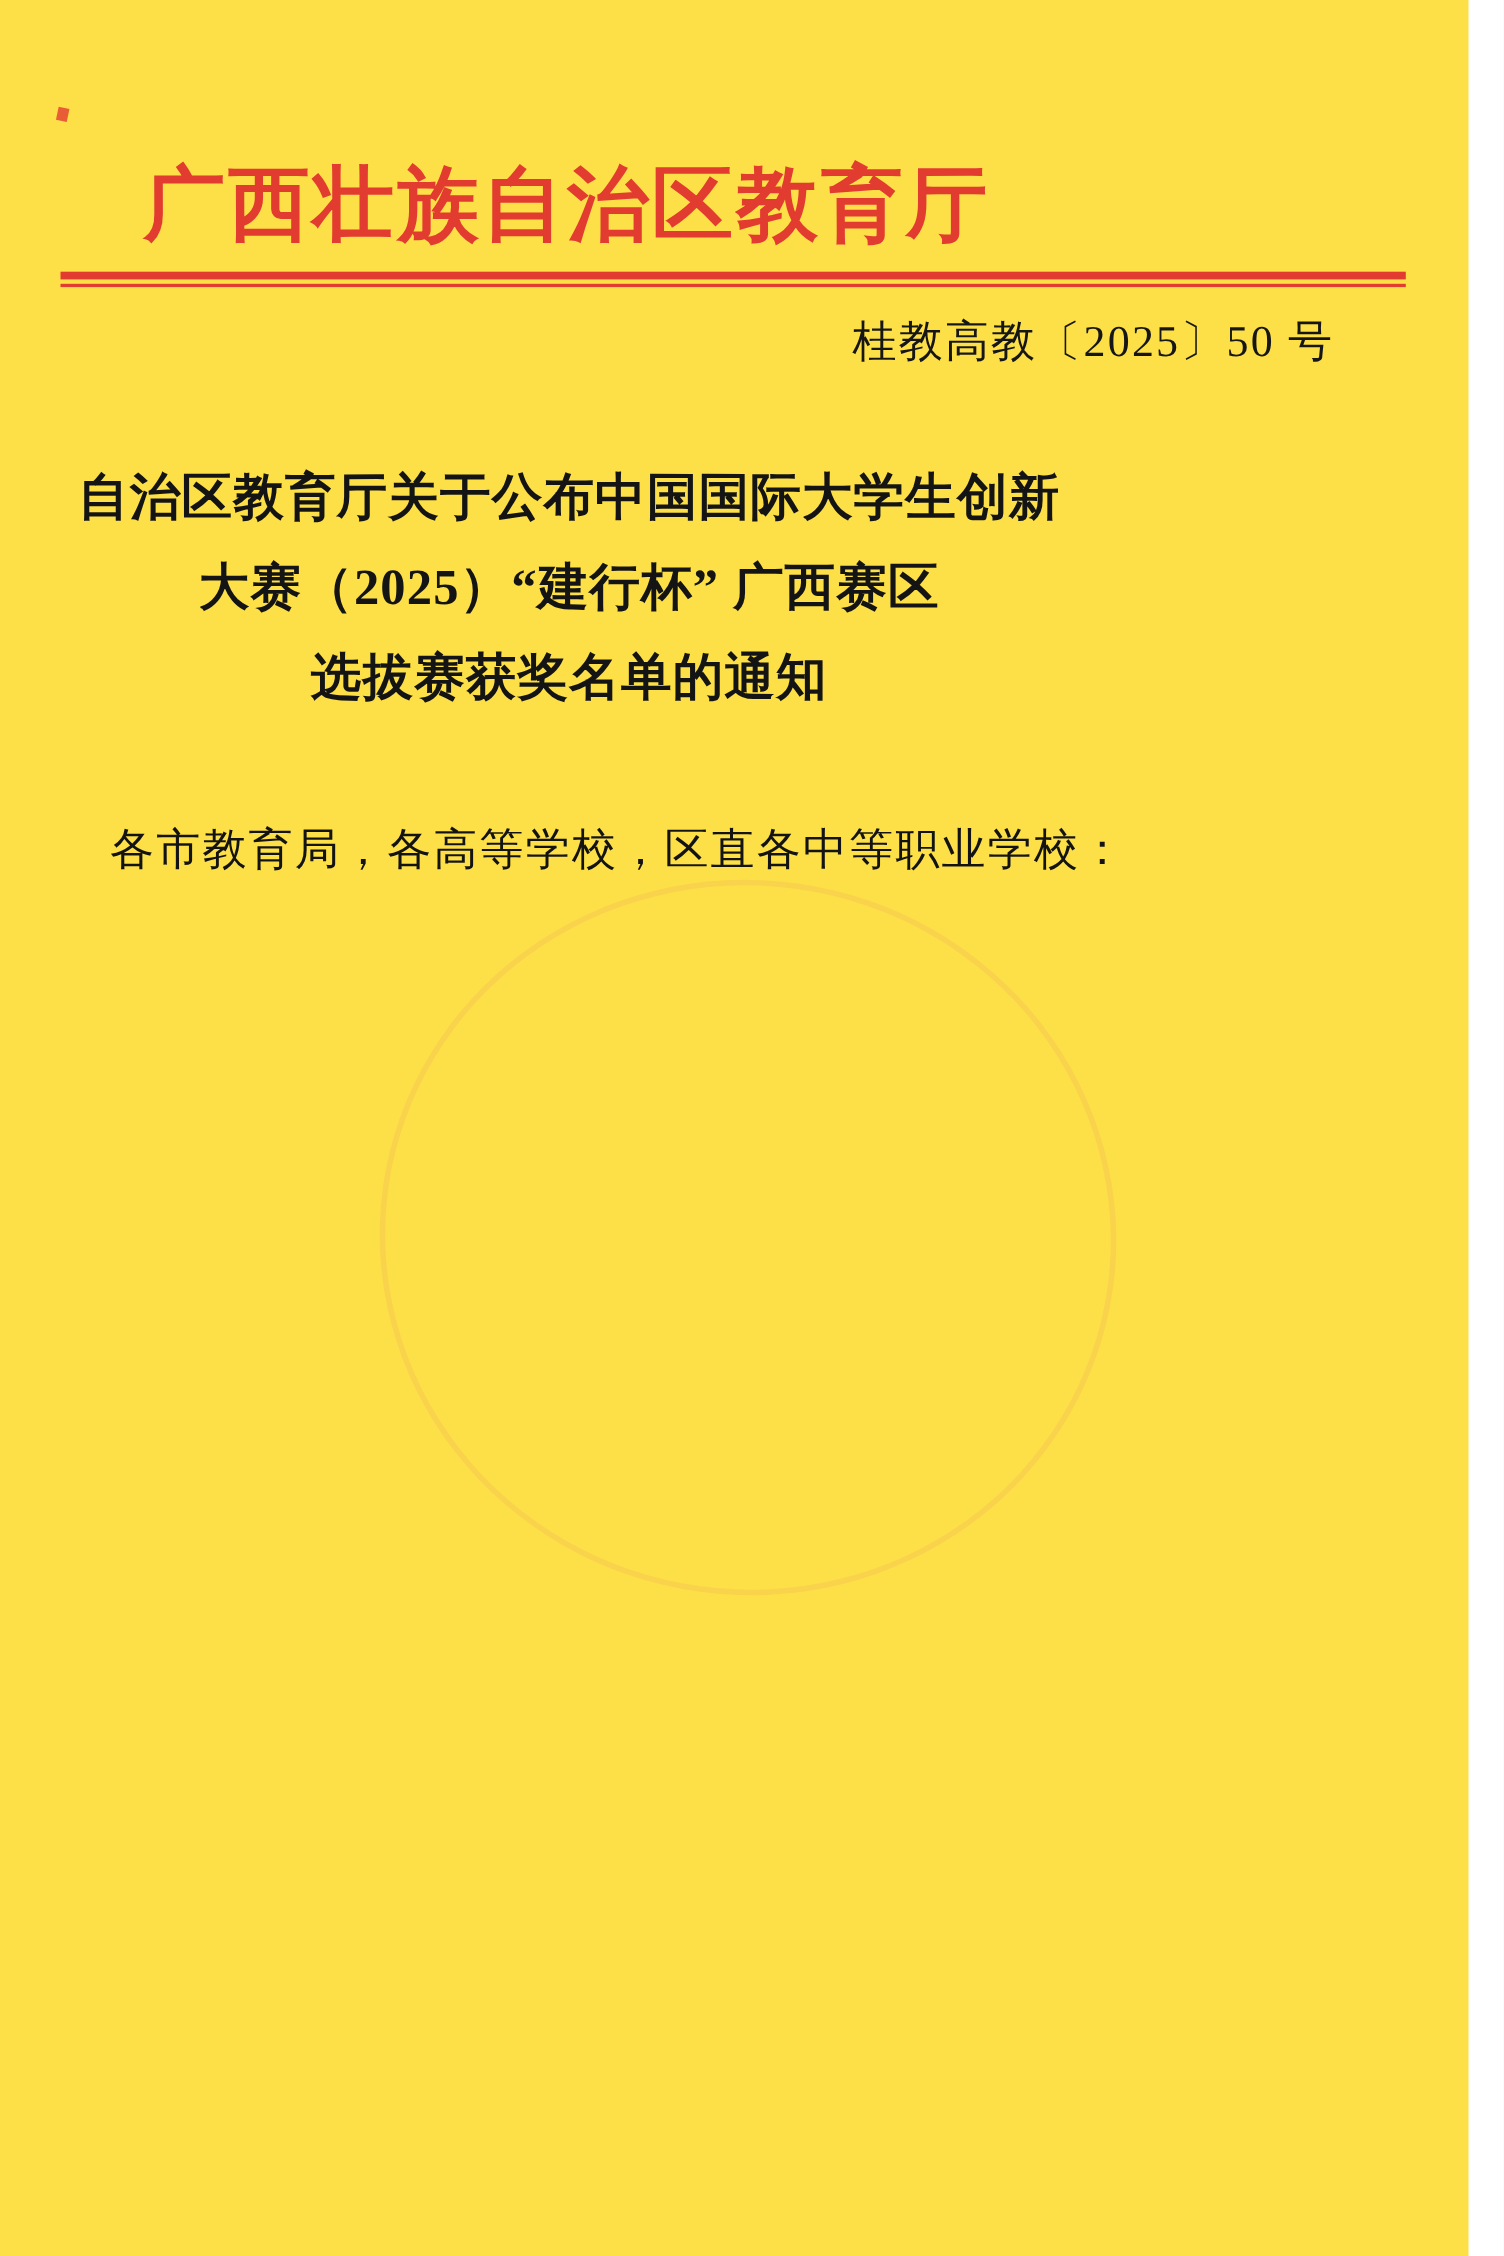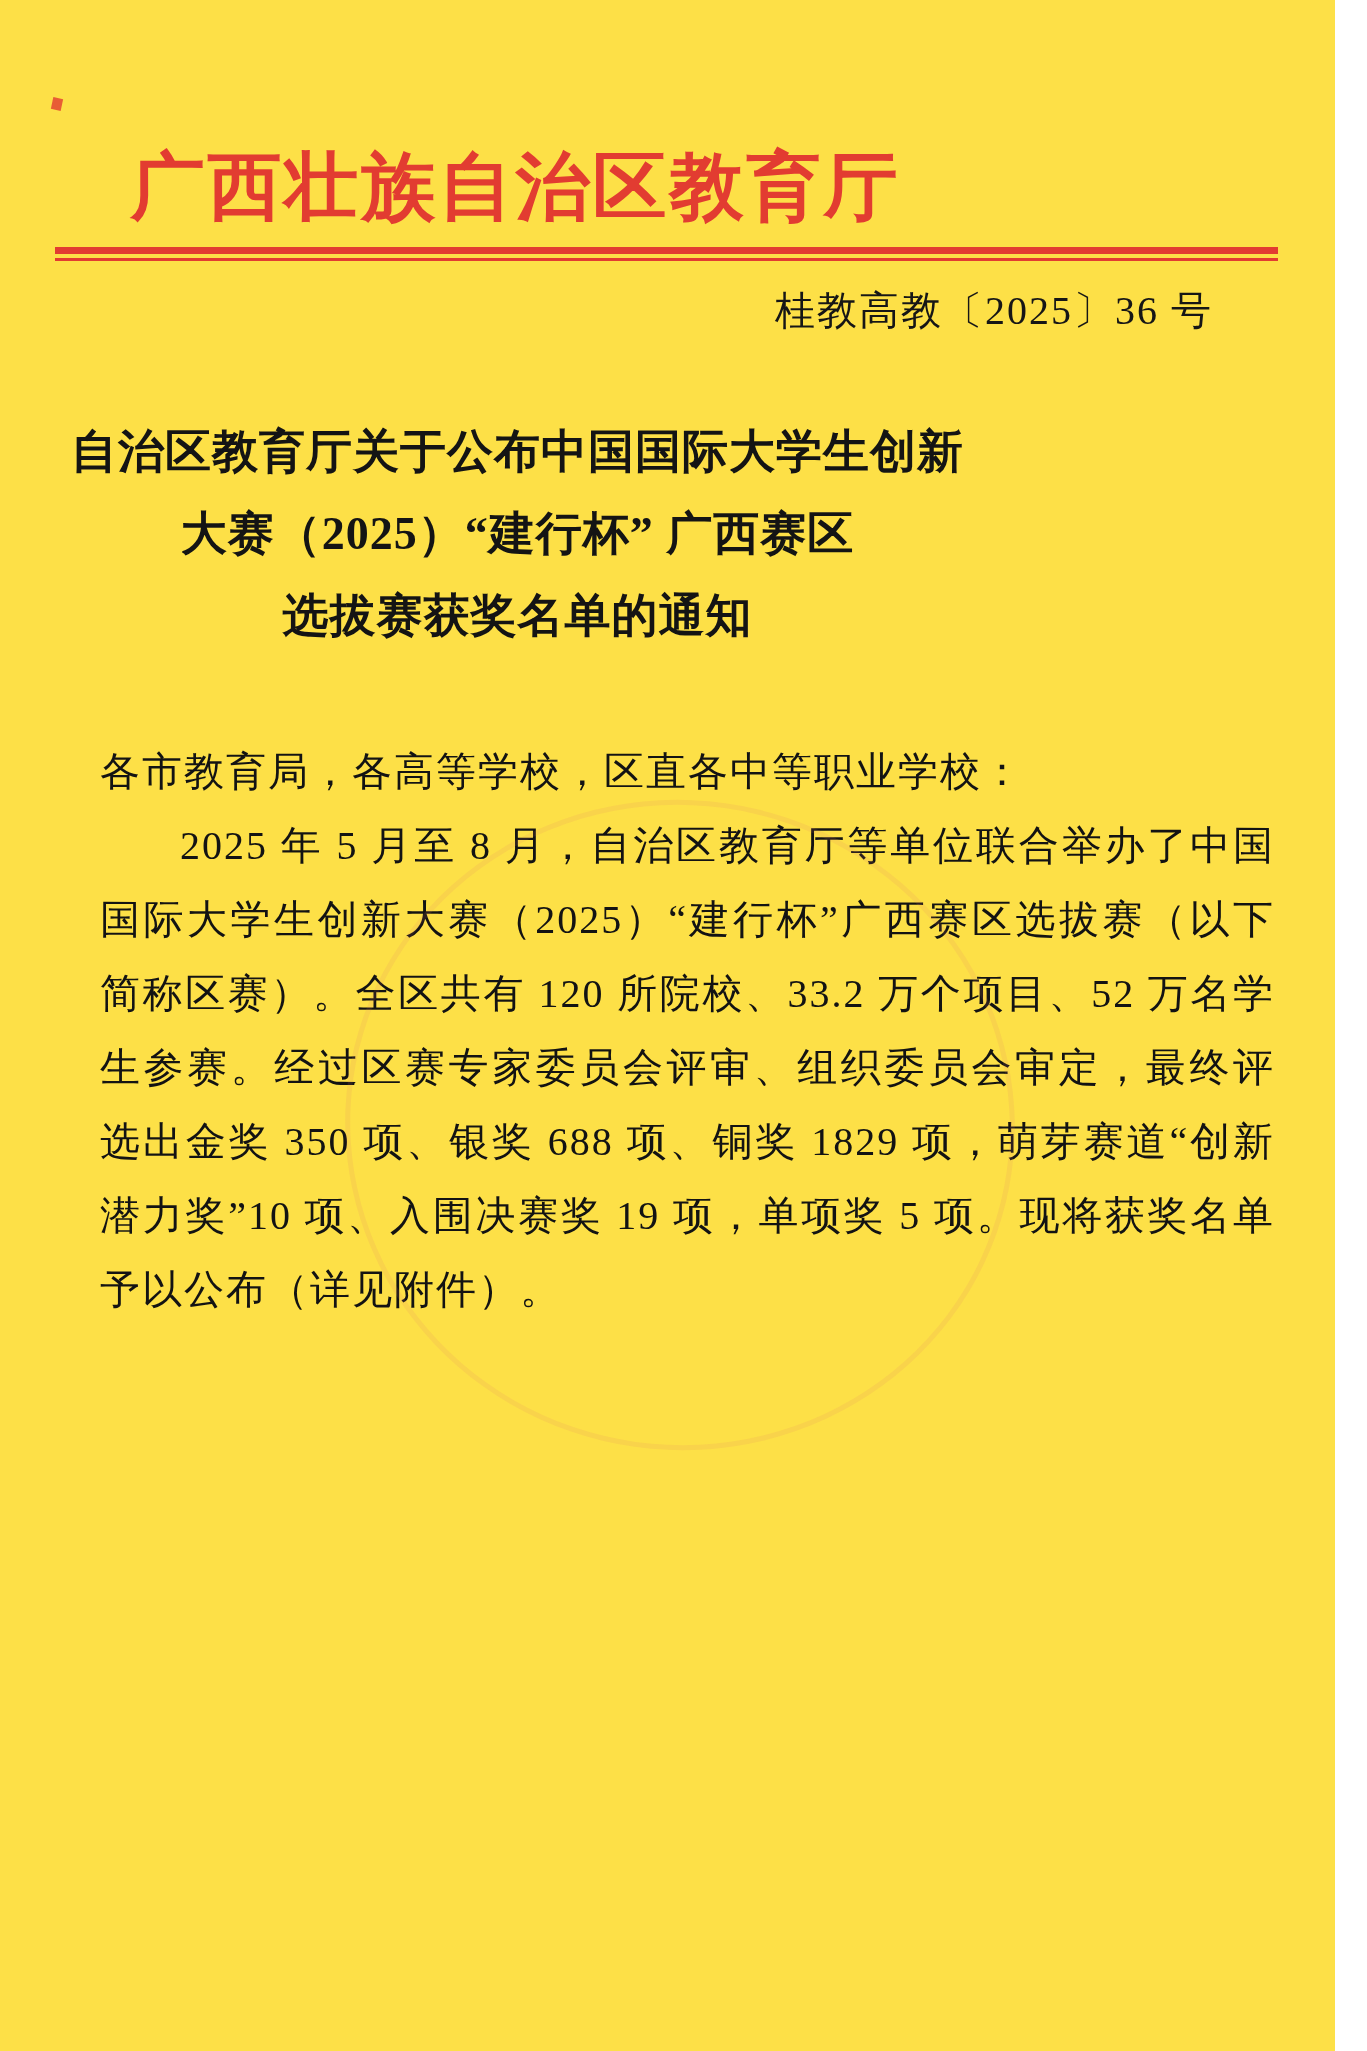--- a/index.html
+++ b/index.html
@@ -108,28 +108,27 @@
 
   <div class="scan-mark"></div>
 
   <div class="agency-title">广西壮族自治区教育厅</div>
 
   <div class="red-rule">
     <div class="rule-thick"></div>
     <div class="rule-thin"></div>
   </div>
 
-  <div class="doc-number">桂教高教〔2025〕36 号</div>
+  <div class="doc-number">桂教高教〔2025〕50 号</div>
 
   <div class="doc-title">
     <div>自治区教育厅关于公布中国国际大学生创新</div>
     <div>大赛（2025）“建行杯” 广西赛区</div>
     <div>选拔赛获奖名单的通知</div>
   </div>
 
   <div class="body-block">
     <div class="salutation">各市教育局，各高等学校，区直各中等职业学校：</div>
-    <p class="para">2025 年 5 月至 8 月，自治区教育厅等单位联合举办了中国国际大学生创新大赛（2025）“建行杯”广西赛区选拔赛（以下简称区赛）。全区共有 120 所院校、33.2 万个项目、52 万名学生参赛。经过区赛专家委员会评审、组织委员会审定，最终评选出金奖 350 项、银奖 688 项、铜奖 1829 项，萌芽赛道“创新潜力奖”10 项、入围决赛奖 19 项，单项奖 5 项。现将获奖名单予以公布（详见附件）。</p>
   </div>
 
   <div class="seal-watermark"></div>
 
 </div>
 
 </body></html>

